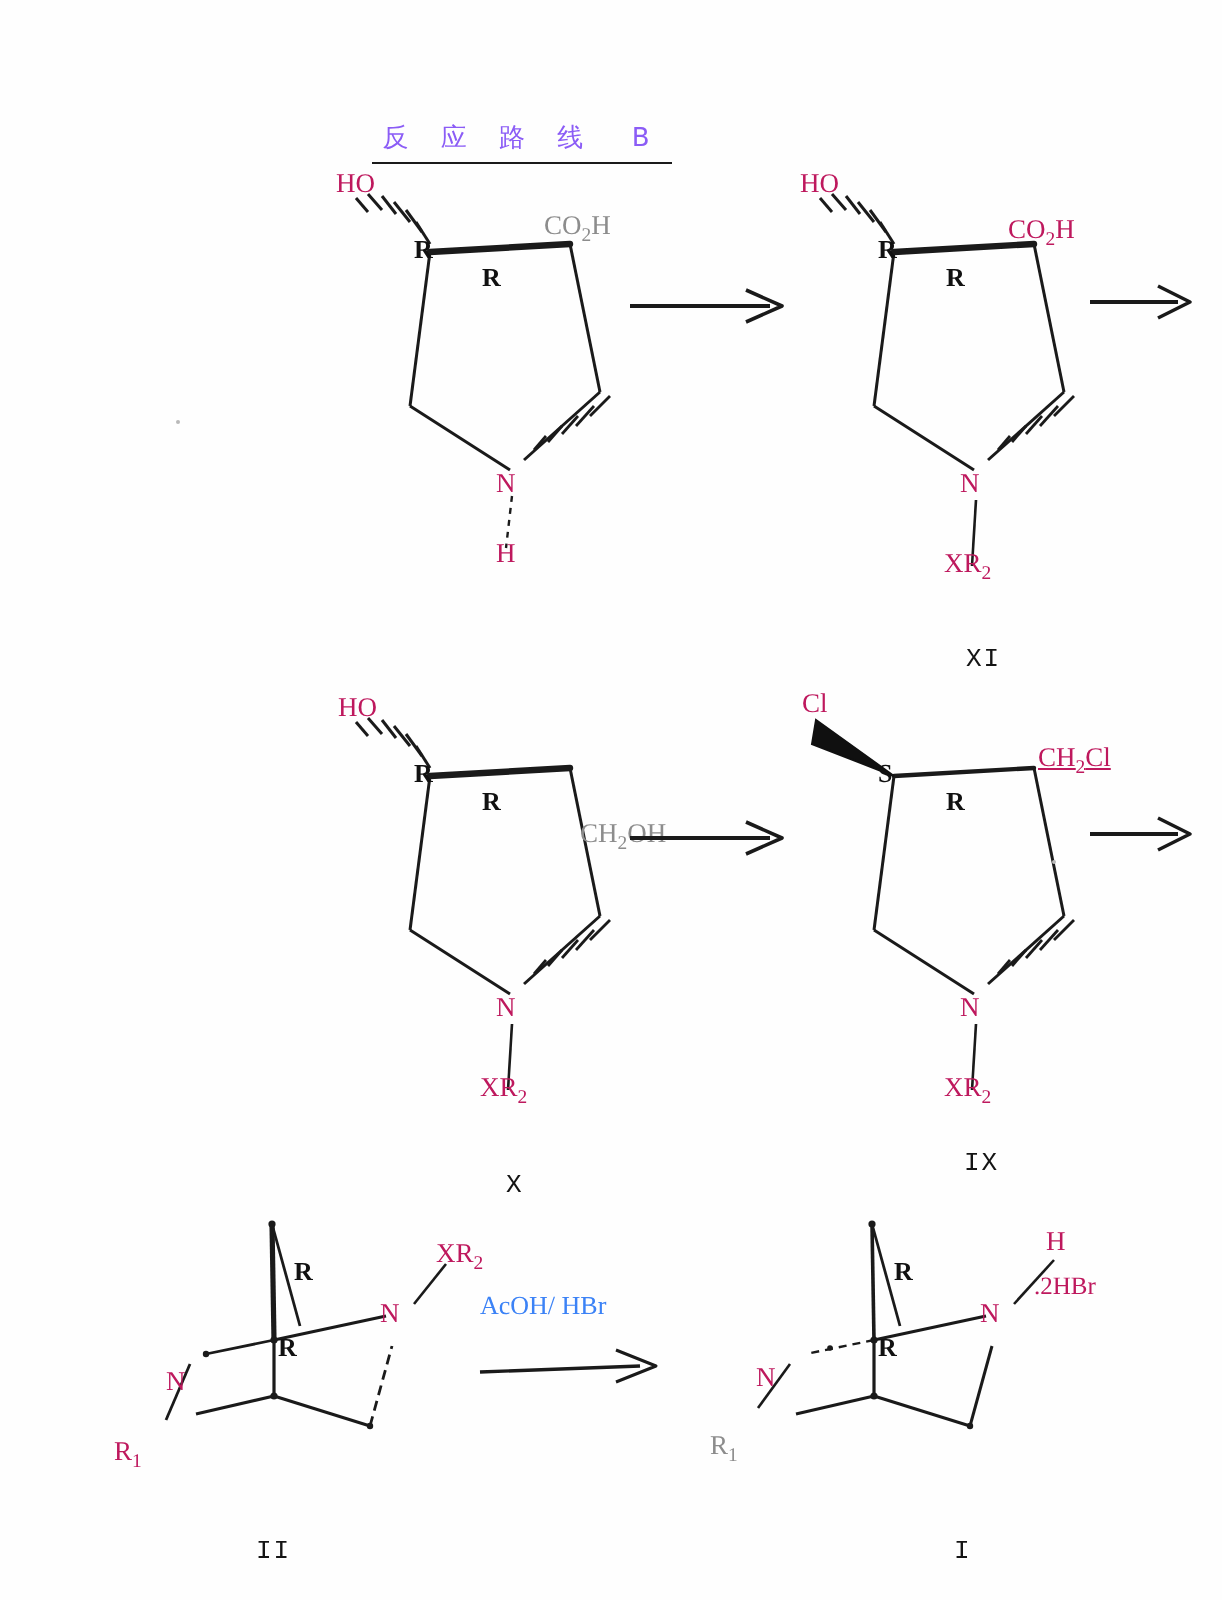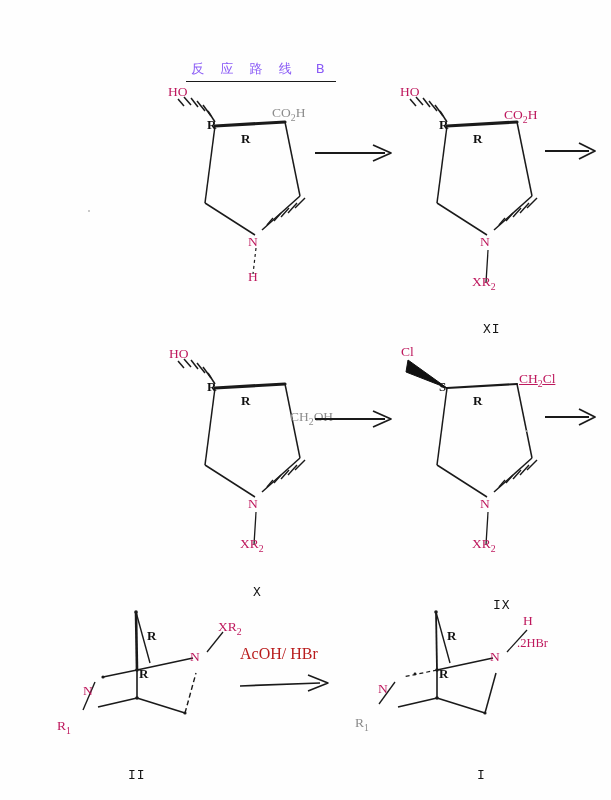--- a/index.html
+++ b/index.html
@@ -60,22 +60,22 @@
   .roman {
     position: absolute;
     font-family: "Liberation Mono", "DejaVu Sans Mono", monospace;
     font-size: 13px;
     letter-spacing: 1px;
     color: #141414;
   }
   .reagent {
     position: absolute;
     font-family: "Liberation Serif", "DejaVu Serif", serif;
-    font-size: 16px;
-    color: #b91c1c;
+    font-size: 13px;
+    color: #3b82f6;
     white-space: nowrap;
   }
   svg { position: absolute; overflow: visible; }
   .bk { stroke: #1a1a1a; fill: none; }
   .speck {
     position: absolute;
     width: 2px; height: 2px;
     background: #b9b9b9;
     border-radius: 50%;
   }
@@ -233,21 +233,21 @@
   <div class="lbl" style="left:401px; top:345px;">Cl</div>
   <div class="stereo" style="left:439px; top:379px;">S</div>
   <div class="stereo" style="left:473px; top:393px;">R</div>
   <div class="lbl" style="left:519px; top:372px;text-decoration:underline;">
     <span>CH</span><sub>2</sub><span>Cl</span>
   </div>
   <div class="lbl" style="left:480px; top:497px;">N</div>
   <div class="lbl" style="left:472px; top:537px;">
     <span>XR</span><sub>2</sub>
   </div>
-  <div class="roman" style="left:482px; top:598px;margin-left:11px;">IX</div>
+  <div class="roman" style="left:482px; top:574px;">IX</div>
 
   <svg width="70" height="26" style="left:545px; top:404px;">
     <line class="bk" x1="0" y1="13" x2="44" y2="13" stroke-width="2"></line>
     <path class="bk" d="M 34,5 L 50,13 L 34,21" stroke-width="1.8" stroke-linejoin="round"></path>
   </svg>
 
   <div class="speck" style="left:526px; top:430px;"></div>
 
   <svg width="210" height="170" style="left:55px; top:570px;">
 

